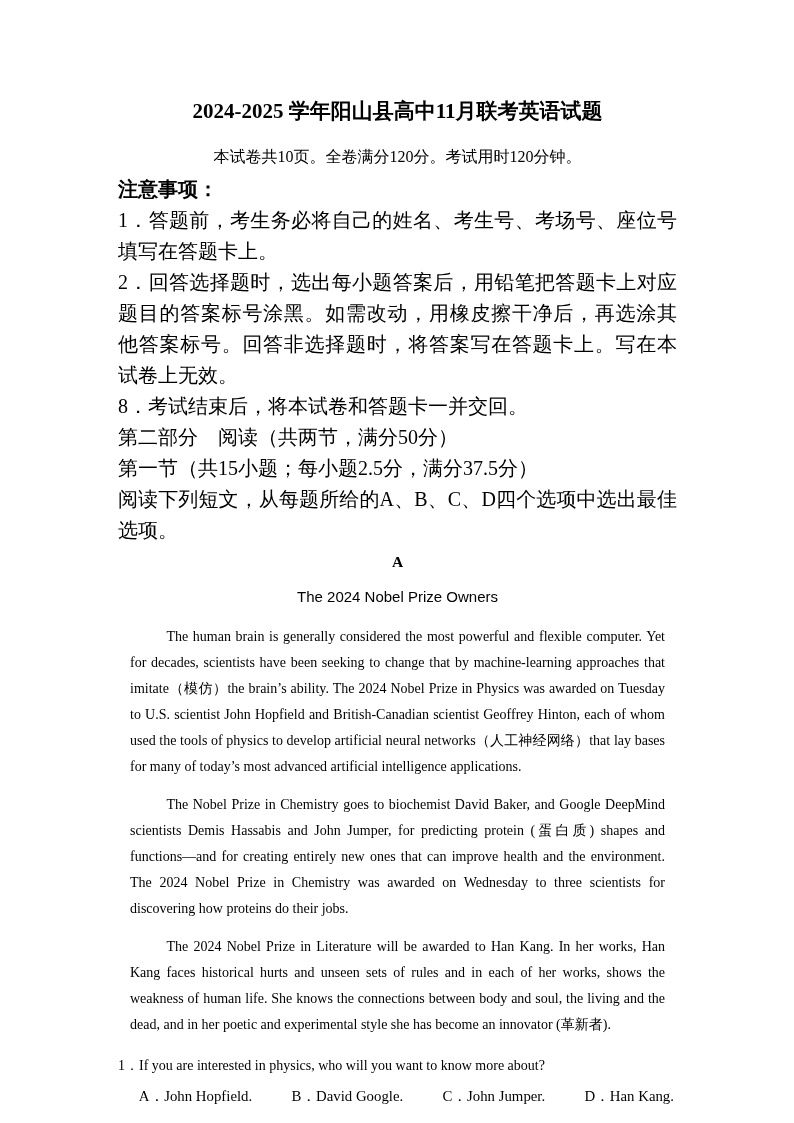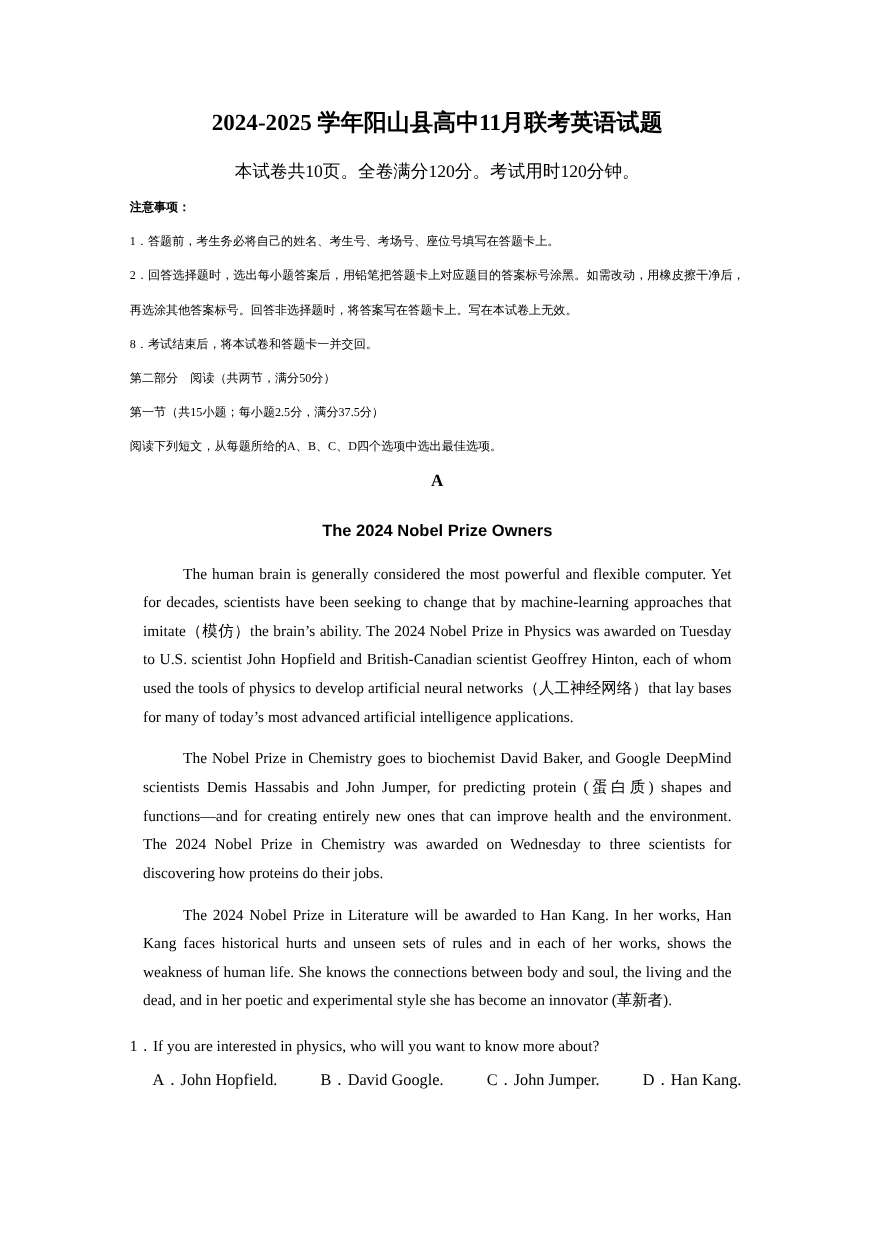--- a/index.html
+++ b/index.html
@@ -26,42 +26,42 @@
     line-height: 30px;
     margin: 0 0 10px 0;
   }
   .exam-subtitle {
     text-align: center;
     font-size: 16px;
     line-height: 30px;
     margin: 16px 0 2px 0;
   }
   .zh-line {
-    font-size: 11px;
+    font-size: 20px;
     line-height: 31px;
     text-align: justify;
     margin: 0;
     font-family: Liberation Serif, serif;
   }
   .notice-heading {
     font-weight: bold;
   }
   .passage-label {
     text-align: center;
     font-weight: bold;
     font-size: 15.5px;
     line-height: 31px;
     margin: 0;
   }
   .passage-title {
     text-align: center;
-    font-weight: bold;
+    font-weight: normal;
     font-size: 15px;
     line-height: 31px;
-    margin: 14px 0 2px 0;
+    margin: 4px 0 2px 0;
     font-family: "Liberation Sans", "DejaVu Sans", sans-serif;
   }
   .en-paragraph {
     font-size: 14px;
     line-height: 26px;
     text-align: justify;
     text-indent: 2.6em;
     margin: 12px;
   }
   .question-text {

